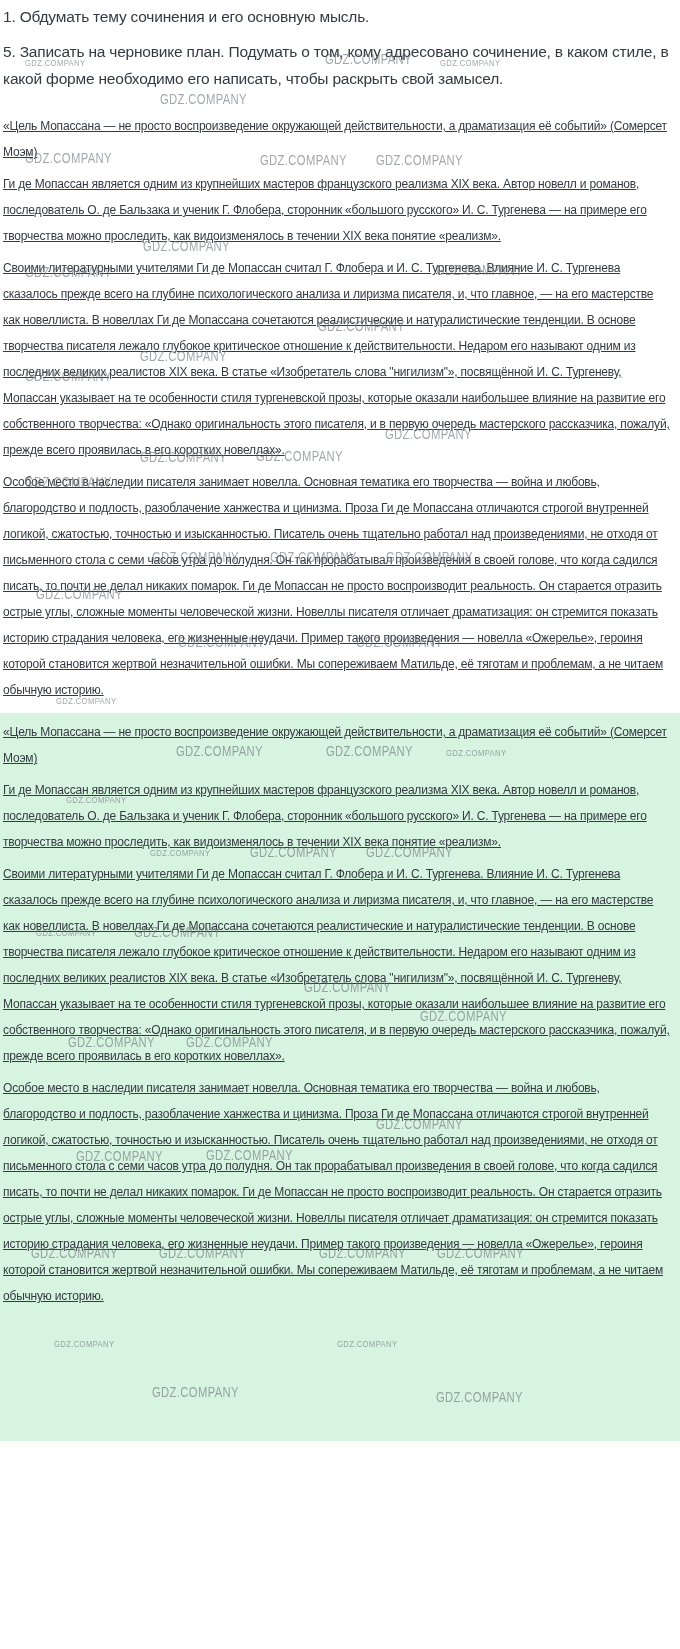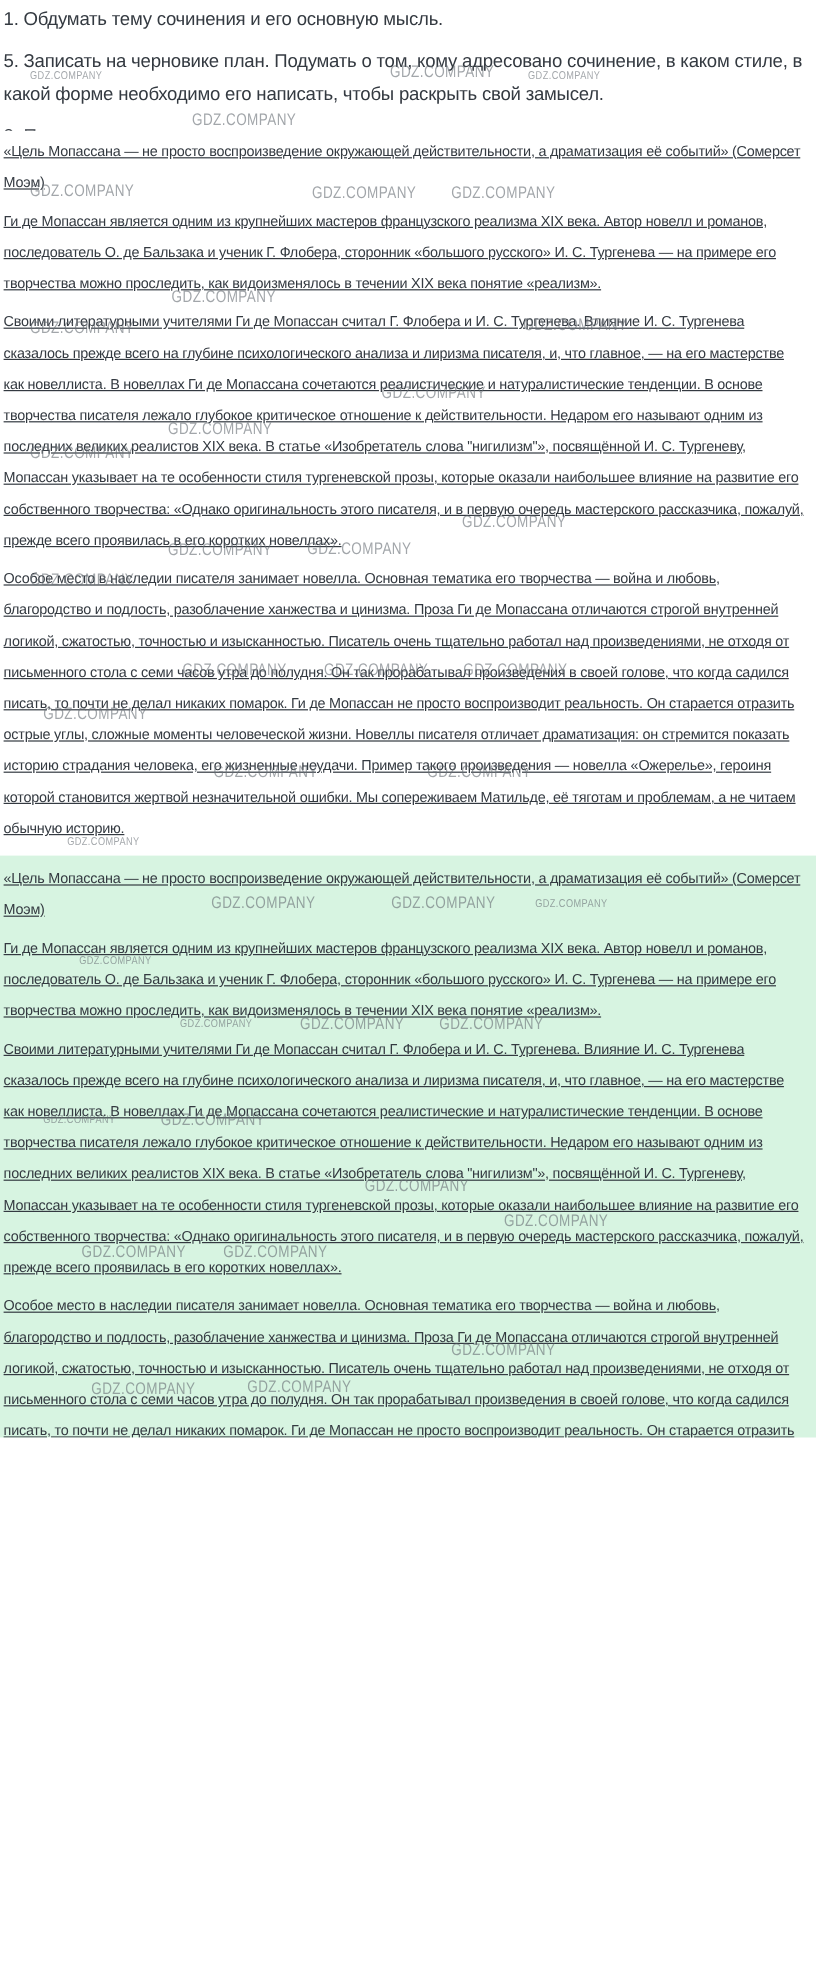--- a/index.html
+++ b/index.html
@@ -1,19 +1,19 @@
 <!DOCTYPE html>
 <html><head>
 <meta charset="utf-8">
 <style>
   html, body { margin: 0; padding: 0; }
   .page {
     position: relative;
     width: 680px;
-    height: 1198px;
+    height: 1441px;
     background: #ffffff;
     overflow: hidden;
     font-family: "Liberation Sans", sans-serif;
     color: #343a41;
   }
   .text-col { padding: 3px 8px 0 3px; }
   .plan-item {
     font-size: 15.5px;
     line-height: 27px;
     letter-spacing: -0.2px;

